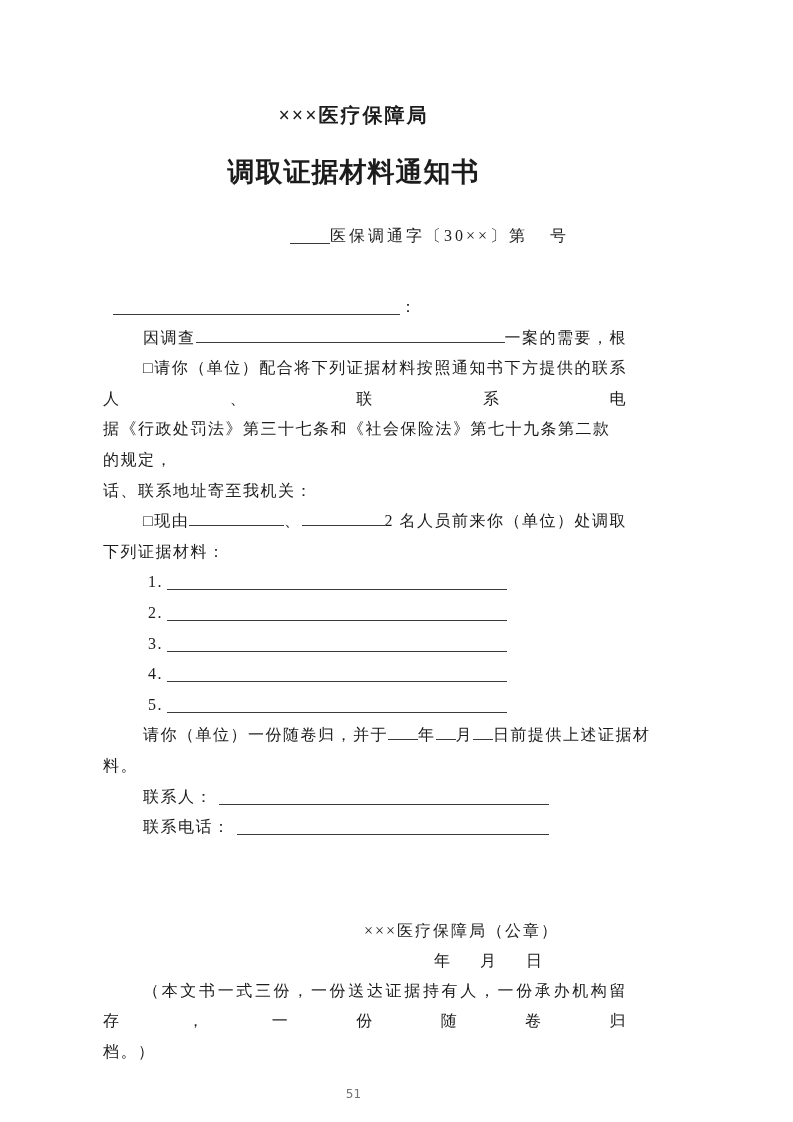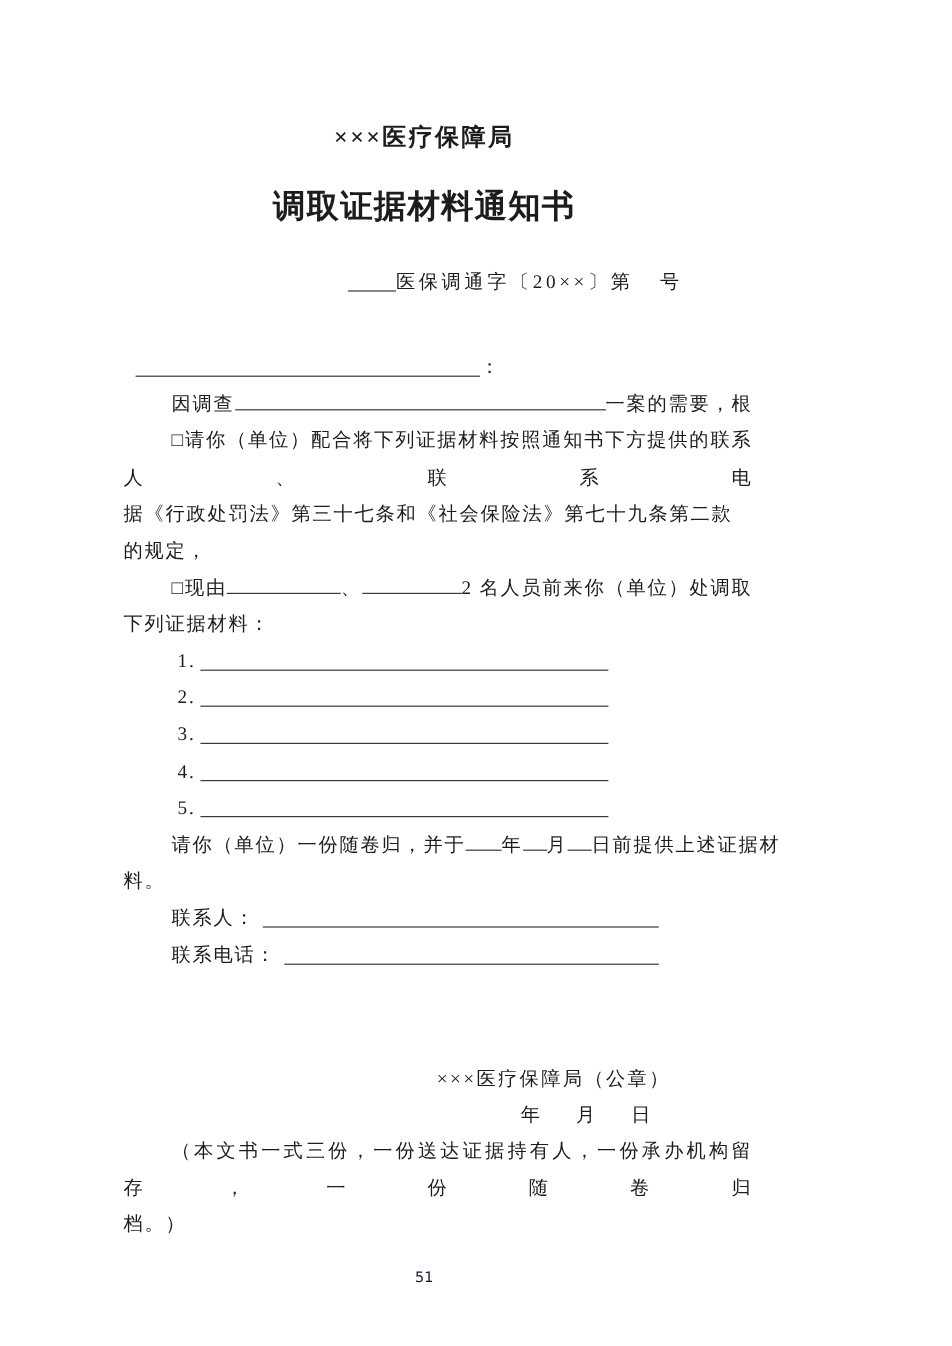--- a/index.html
+++ b/index.html
@@ -90,55 +90,56 @@
     padding-right:80px;
     font-size:16px;
     line-height:30.6px;
     letter-spacing:1.5px;
   }
   .page-number {
     margin-top:20px;
     text-align:center;
     font-size:12px;
     font-family:"DejaVu Sans","Liberation Sans",sans-serif;
-    color:#0f172a;
+    color:#737373;
   }
   .checkbox { letter-spacing:1.5px; }
 </style>
 </head>
 <body>
 
 <div class="page">
 
   <div class="agency-title">×××医疗保障局</div>
 
   <div class="doc-title">调取证据材料通知书</div>
 
   <div class="doc-number">
-    <span class="bl bl-docno"></span><span>医保调通字〔20××〕第</span><span class="docno-gap"></span><span>号</span>
+    <span class="bl bl-docno"></span><span>医保调通字〔30××〕第</span><span class="docno-gap"></span><span>号</span>
   </div>
 
   <div class="doc-body">
 
     <div class="line">
       <span class="bl bl-addr"></span><span>：</span>
     </div>
 
     <div class="line flexline">
       <span class="indent">因调查</span>
       <span class="bl grow"></span>
       <span>一案的需要，根</span>
     </div>
 
     <div class="line ti justify-full">
       <span class="checkbox">□</span><span>请你（单位）配合将下列证据材料按照通知书下方提供的联系人、联系电</span>
     </div>
 
     <div class="line">据《行政处罚法》第三十七条和《社会保险法》第七十九条第二款的规定，</div>
 
+    <div class="line">话、联系地址寄至我机关：</div>
 
     <div class="line flexline">
       <span class="indent">□</span>
       <span>现由</span>
       <span class="bl bl-visit1"></span>
       <span>、</span>
       <span class="bl bl-visit2"></span>
       <span>2 名人员前来你（单位）处调取</span>
     </div>
 

